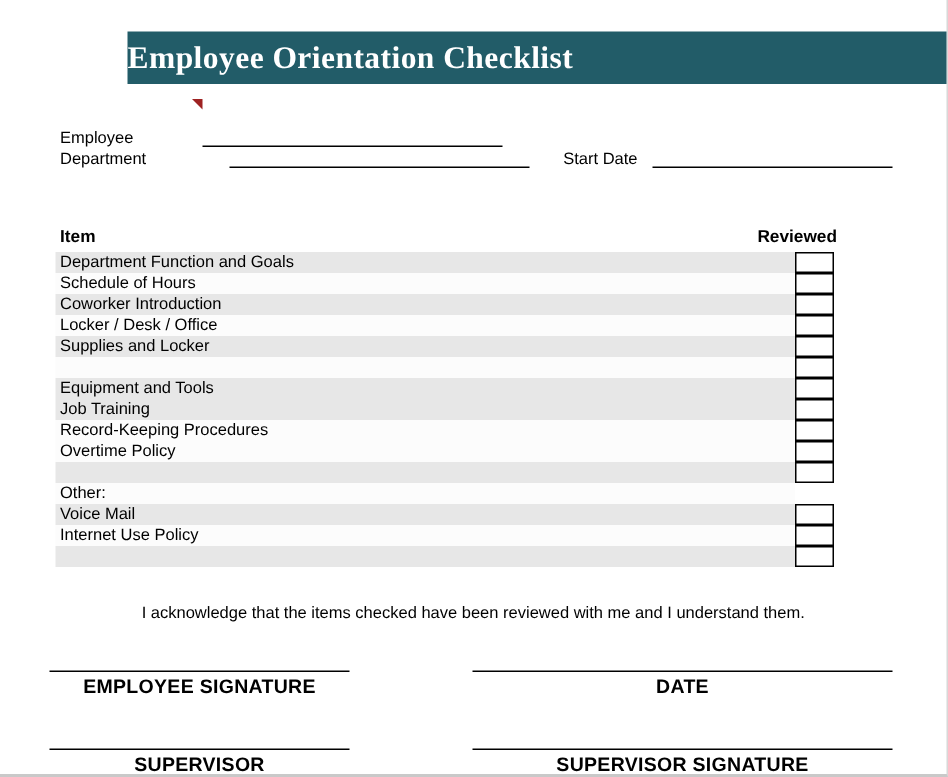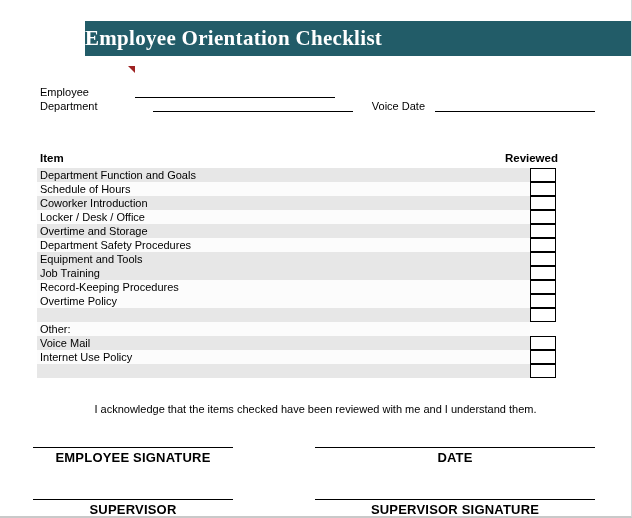--- a/index.html
+++ b/index.html
@@ -189,21 +189,21 @@
 
   <div class="field-row" id="fld-employee">
     <span class="field-label lbl-left">Employee</span>
     <span class="field-line line-left"></span>
   </div>
   <div class="field-row" id="fld-department">
     <span class="field-label lbl-left">Department</span>
     <span class="field-line line-left"></span>
   </div>
   <div class="field-row" id="fld-startdate">
-    <span class="field-label lbl-right">Voice Date</span>
+    <span class="field-label lbl-right">Start Date</span>
     <span class="field-line line-right"></span>
   </div>
 
   <div id="table-head">
     <span id="head-item">Item</span>
     <span id="head-reviewed">Reviewed</span>
   </div>
 
   <div id="checklist">
       <div class="c-row shaded">
@@ -216,25 +216,24 @@
       </div>
       <div class="c-row shaded">
         <span class="c-label">Coworker Introduction</span>
         <span class="c-box"></span>
       </div>
       <div class="c-row plain">
         <span class="c-label">Locker / Desk / Office</span>
         <span class="c-box"></span>
       </div>
       <div class="c-row shaded">
-        <span class="c-label">Overtime and Storage</span>
-        <span class="c-box"></span>
-      </div>
-      <div class="c-row plain">
-        <span class="c-label">Department Safety Procedures</span>
+        <span class="c-label">Supplies and Locker</span>
+        <span class="c-box"></span>
+      </div>
+      <div class="c-row plain">
         <span class="c-box"></span>
       </div>
       <div class="c-row shaded">
         <span class="c-label">Equipment and Tools</span>
         <span class="c-box"></span>
       </div>
       <div class="c-row shaded">
         <span class="c-label">Job Training</span>
         <span class="c-box"></span>
       </div>

